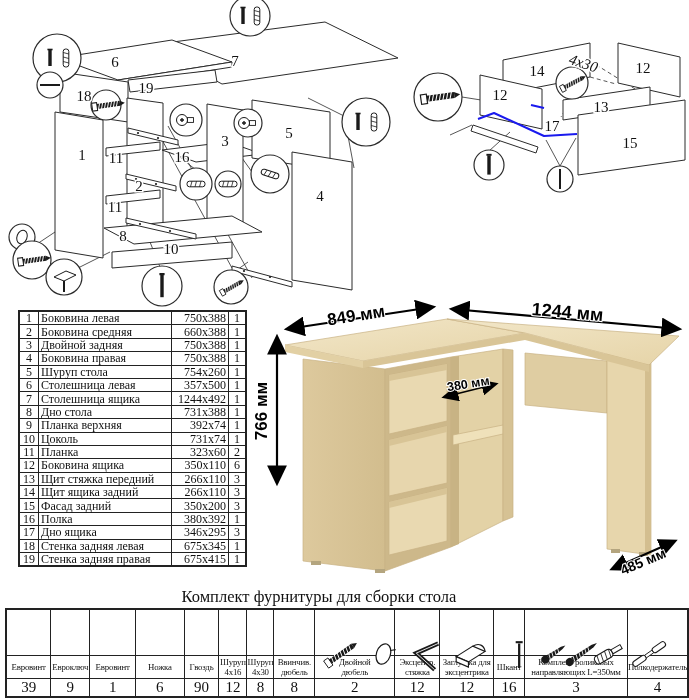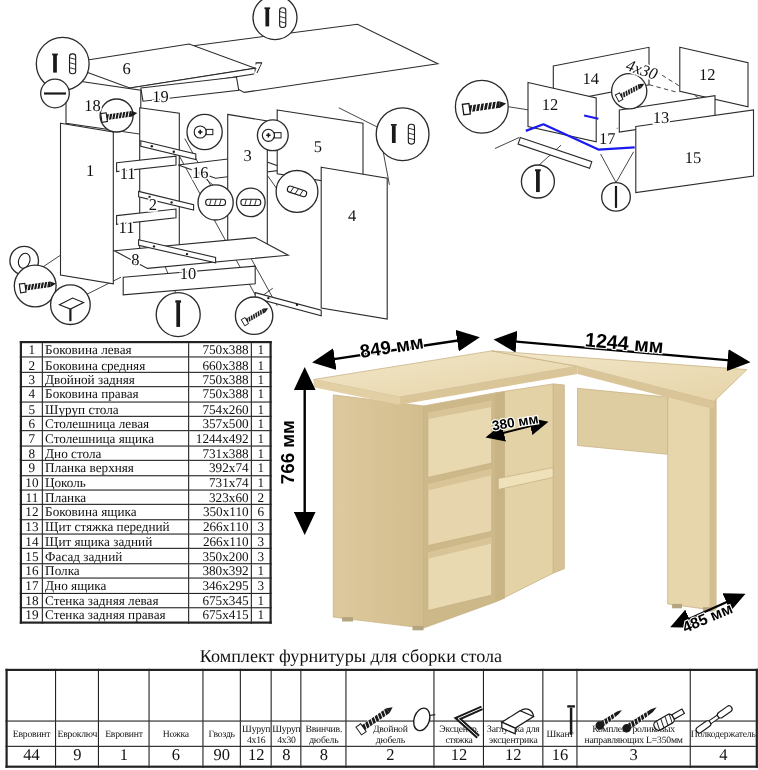--- a/index.html
+++ b/index.html
@@ -603,21 +603,21 @@
           <td class="hwname">Эксцентр.
 стяжка</td>
           <td class="hwname">Заглушка для
 эксцентрика</td>
           <td class="hwname">Шкант</td>
           <td class="hwname">Комплект роликовых
 направляющих L=350мм</td>
           <td class="hwname">Полкодержатель</td>
         </tr>
       <tr>
-          <td class="hwqty">44</td>
+          <td class="hwqty">39</td>
           <td class="hwqty">9</td>
           <td class="hwqty">1</td>
           <td class="hwqty">6</td>
           <td class="hwqty">90</td>
           <td class="hwqty">12</td>
           <td class="hwqty">8</td>
           <td class="hwqty">8</td>
           <td class="hwqty">2</td>
           <td class="hwqty">12</td>
           <td class="hwqty">12</td>

